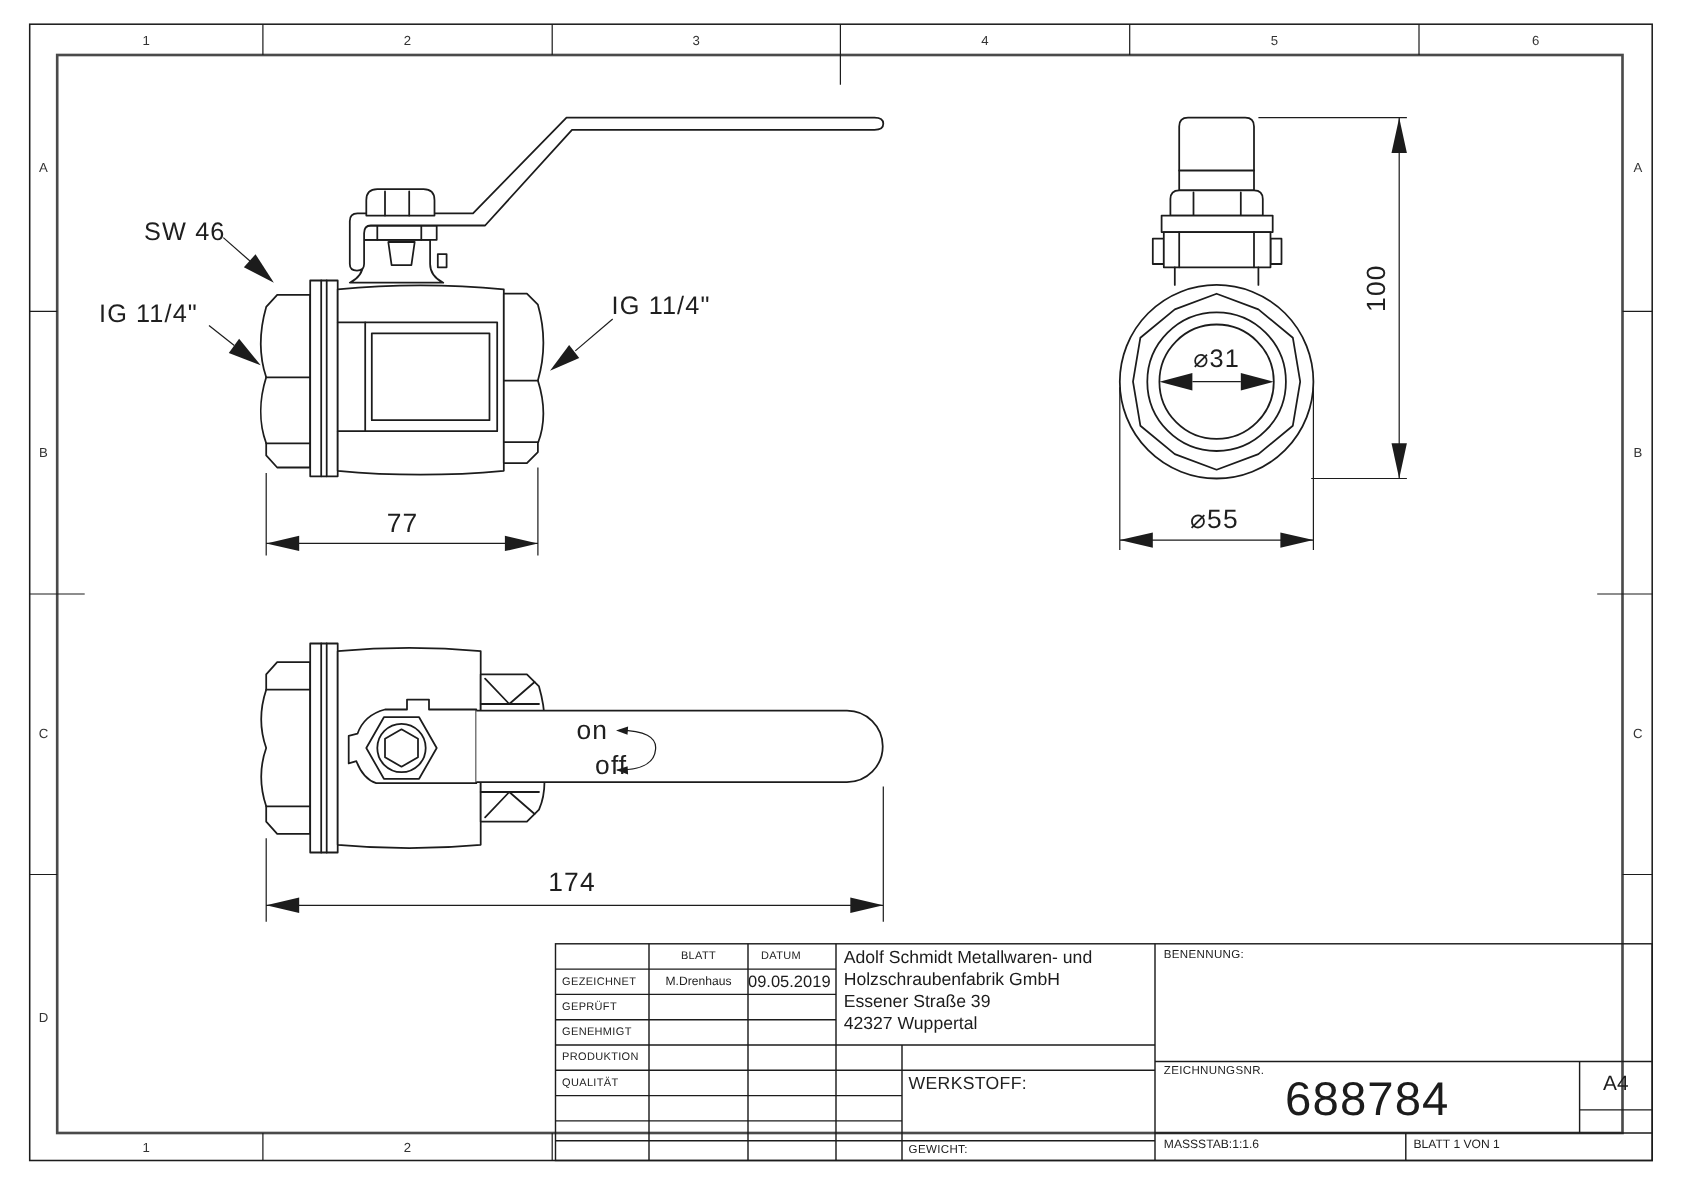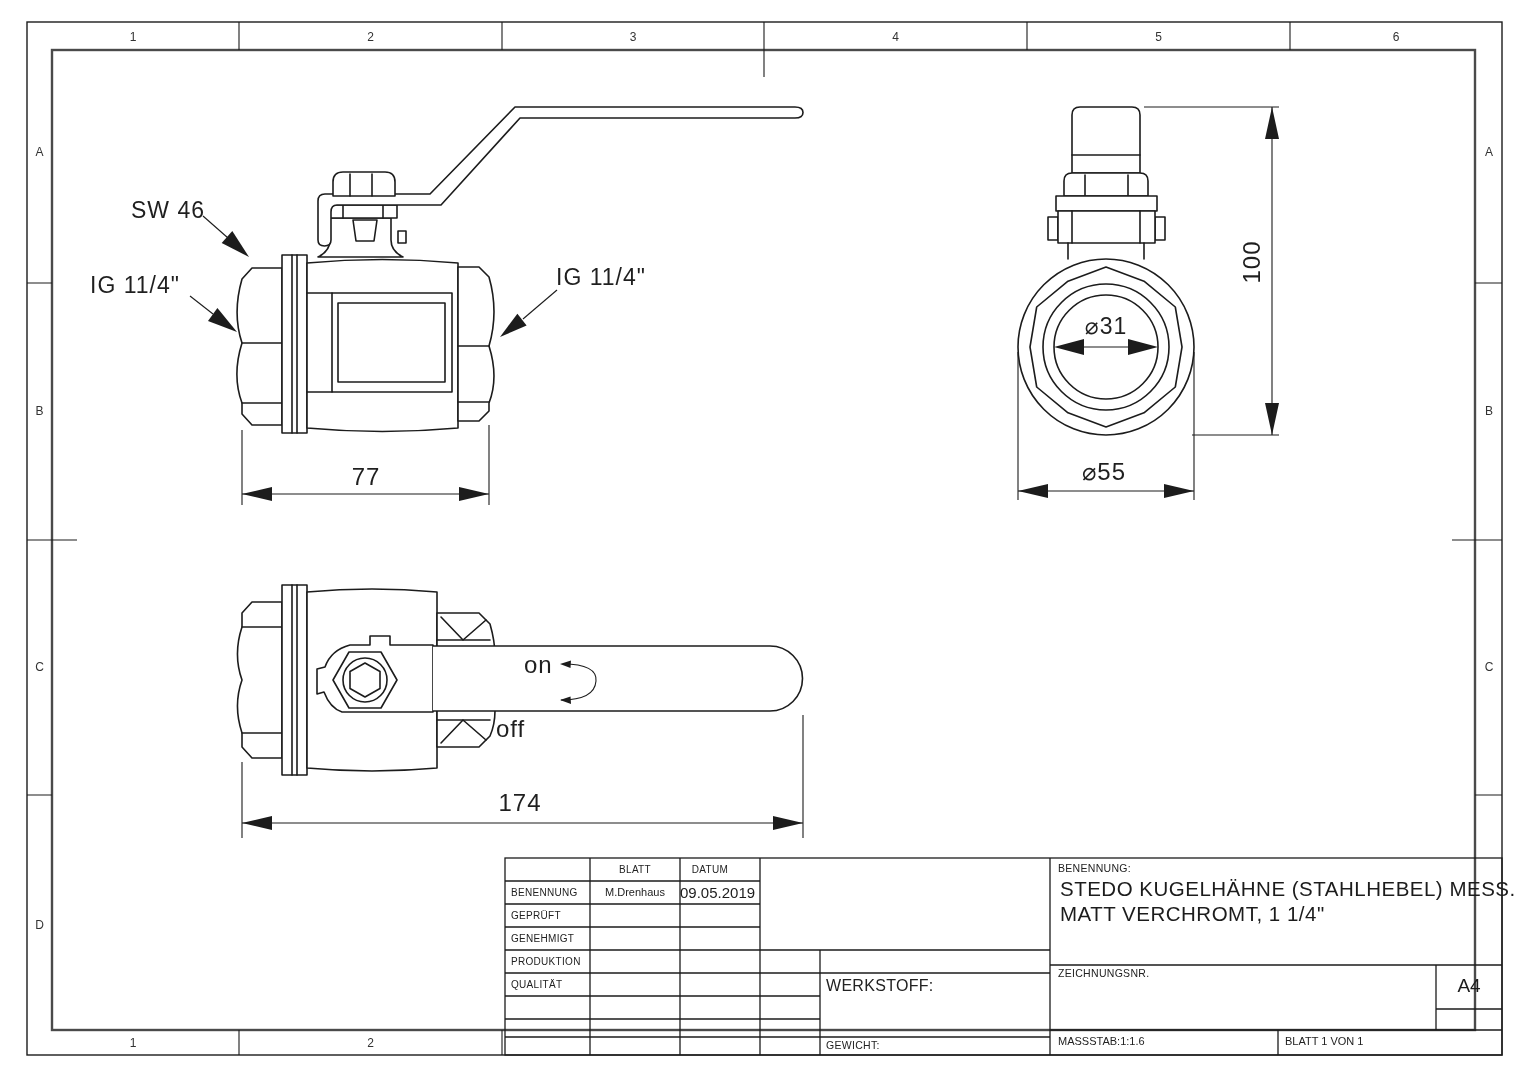--- a/index.html
+++ b/index.html
@@ -169,41 +169,44 @@
   <div class="txt grid-lbl" style="left:1476px;top:657px;width:26px;">C</div>
 
   <div class="txt dim" style="left:131px;top:197px;font-size:23px;">SW 46</div>
   <div class="txt dim" style="left:90px;top:272px;font-size:23px;">IG 11/4"</div>
   <div class="txt dim" style="left:556px;top:264px;font-size:23px;">IG 11/4"</div>
   <div class="txt dim ctr" style="left:336px;top:463px;width:60px;">77</div>
   <div class="txt dim ctr" style="left:1075px;top:313px;width:62px;font-size:23px;">⌀31</div>
   <div class="txt dim ctr" style="left:1068px;top:458px;width:72px;">⌀55</div>
   <div class="txt dim ctr" style="left:1217px;top:248px;width:70px;height:28px;transform:rotate(-90deg);">100</div>
   <div class="txt dim" style="left:524px;top:651px;">on</div>
-  <div class="txt dim" style="left:496px;top:683px;margin-top:32px;">off</div>
+  <div class="txt dim" style="left:541px;top:683px;">off</div>
   <div class="txt dim ctr" style="left:480px;top:789px;width:80px;">174</div>
 
   <div class="txt tbs" style="left:590px;top:864px;width:90px;text-align:center;">BLATT</div>
   <div class="txt tbs" style="left:680px;top:864px;width:60px;text-align:center;">DATUM</div>
-  <div class="txt tbs" style="left:511px;top:887px;">BENENNUNG</div>
+  <div class="txt tbs" style="left:511px;top:887px;">GEZEICHNET</div>
   <div class="txt tbs" style="left:511px;top:910px;">GEPRÜFT</div>
   <div class="txt tbs" style="left:511px;top:933px;">GENEHMIGT</div>
   <div class="txt tbs" style="left:511px;top:956px;">PRODUKTION</div>
   <div class="txt tbs" style="left:511px;top:979px;">QUALITÄT</div>
   <div class="txt tbm" style="left:590px;top:886px;width:90px;text-align:center;">M.Drenhaus</div>
   <div class="txt" style="left:680px;top:884px;width:60px;text-align:center;font-size:15px;color:#1c1c1c;">09.05.2019</div>
 
+  <div class="txt" style="left:767px;top:861px;font-size:16px;line-height:20px;color:#1c1c1c;white-space:normal;width:284px;">
+    <div>Adolf Schmidt Metallwaren- und</div>
+    <div>Holzschraubenfabrik GmbH</div>
+    <div>Essener Straße 39</div>
+    <div>42327 Wuppertal</div>
+  </div>
 
   <div class="txt tbs" style="left:826px;top:977px;font-size:16px;">WERKSTOFF:</div>
   <div class="txt tbs" style="left:826px;top:1039px;font-size:10.5px;">GEWICHT:</div>
 
   <div class="txt tbs" style="left:1058px;top:862px;font-size:10.5px;">BENENNUNG:</div>
-  <div class="txt" style="left:1060px;top:876px;font-size:20.5px;line-height:25px;color:#1c1c1c;letter-spacing:0.5px;">
-    <div>STEDO KUGELHÄHNE (STAHLHEBEL) MESS.</div>
-    <div>MATT VERCHROMT, 1 1/4"</div>
-  </div>
 
   <div class="txt tbs" style="left:1058px;top:967px;font-size:10.5px;">ZEICHNUNGSNR.</div>
+  <div class="txt ctr" style="left:1050px;top:976px;width:386px;font-size:43px;line-height:48px;color:#1c1c1c;letter-spacing:1px;">688784</div>
   <div class="txt ctr" style="left:1436px;top:975px;width:66px;font-size:19px;color:#1c1c1c;">A4</div>
   <div class="txt tbm" style="left:1058px;top:1035px;text-align:right;">MASSSTAB:1:1.6</div>
   <div class="txt tbm" style="left:1285px;top:1035px;">BLATT 1 VON 1</div>
 
 </div>
 
 </body></html>

